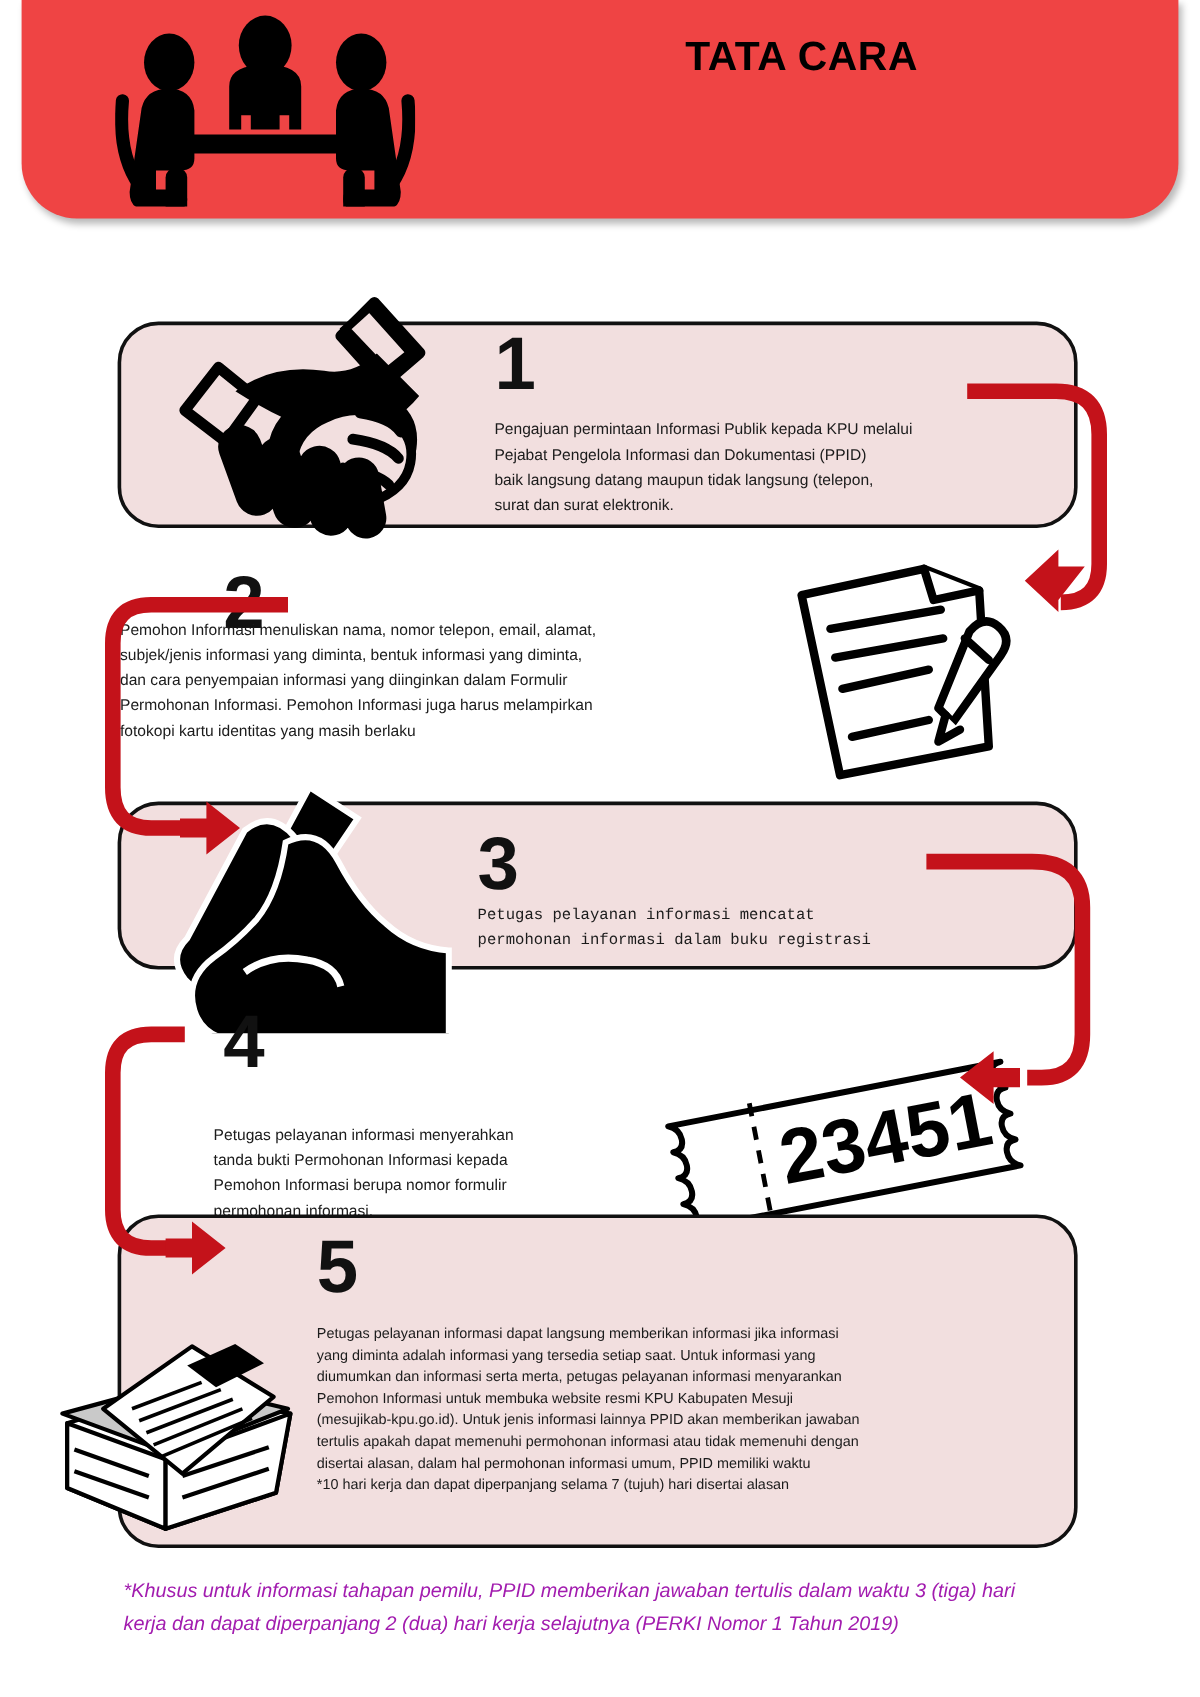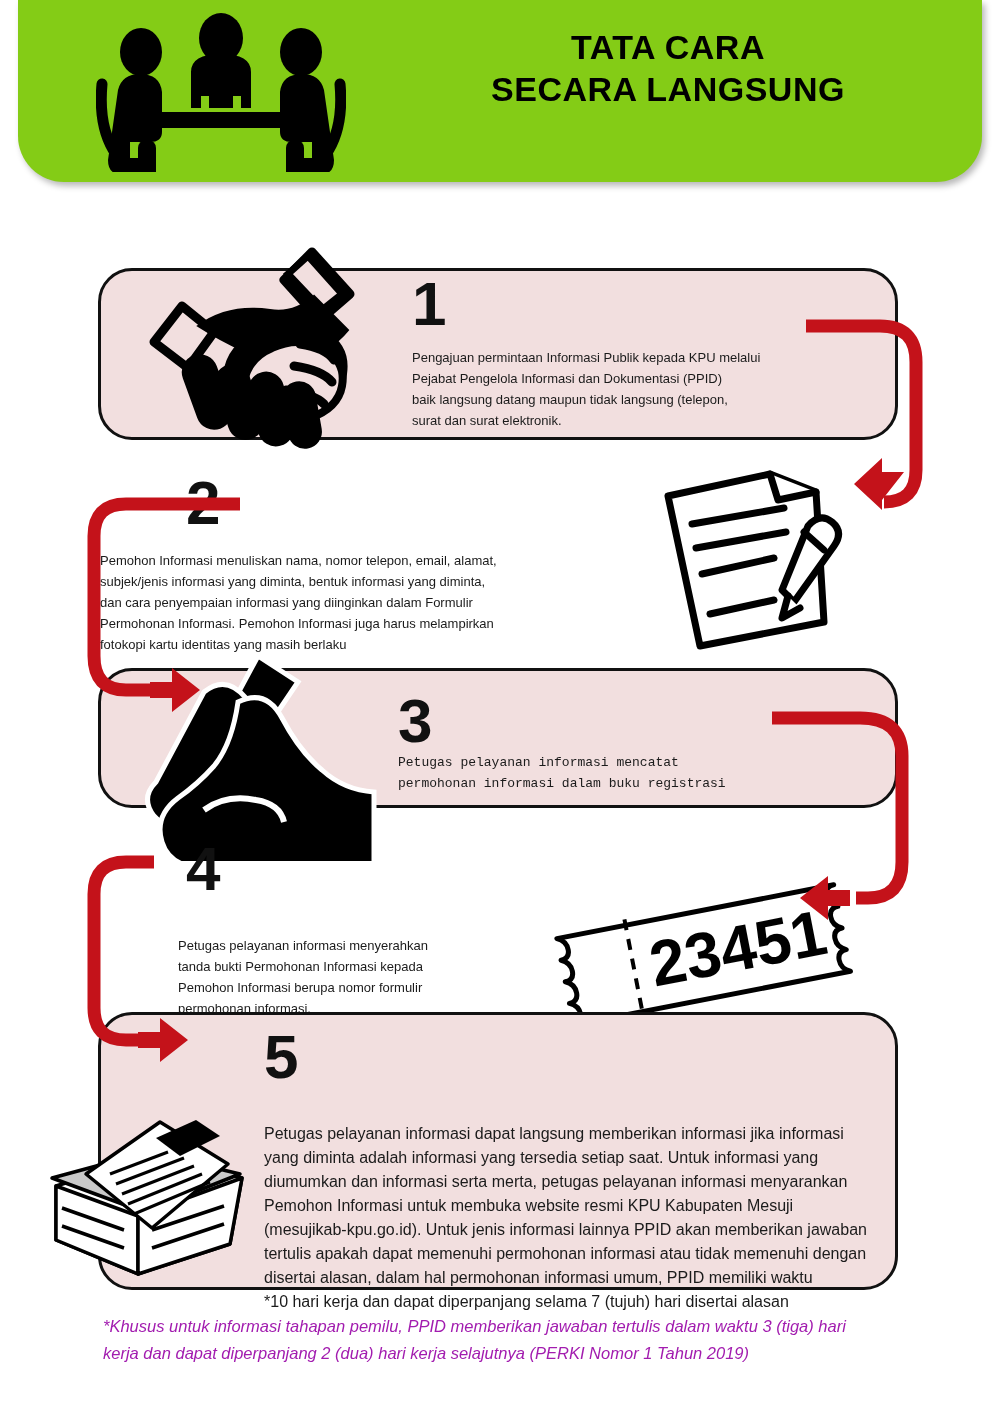--- a/index.html
+++ b/index.html
@@ -14,21 +14,21 @@
     color: #1a1a1a;
   }
 
   
   .header {
     position: absolute;
     left: 18px;
     top: 0;
     width: 964px;
     height: 182px;
-    background: #84cc16;
+    background: #ef4444;
     border-radius: 0 0 46px 46px;
     box-shadow: 3px 4px 6px rgba(0,0,0,0.28);
     overflow: hidden;
   }
   .header-icon {
     position: absolute;
     left: 78px;
     top: 12px;
     width: 250px;
     height: 160px;
@@ -74,23 +74,22 @@
   }
   .steptext {
     position: absolute;
     font-family: "Liberation Sans", sans-serif;
     font-size: 13px;
     line-height: 1.62;
     color: #1b1b1b;
     white-space: pre-line;
   }
   .steptext.dense {
-    font-size: 16px;
+    font-size: 12px;
     line-height: 1.5;
-    margin-top: 20px;
   }
 
   
   .footnote {
     position: absolute;
     left: 103px;
     top: 1313px;
     width: 810px;
     font-family: Liberation Sans, sans-serif;
     font-style: italic;
@@ -131,21 +130,20 @@
         <ellipse cx="205" cy="40" rx="21" ry="24"></ellipse>
         <path d="M228 78 q-4-16 -22-16 q-20 0 -22 18 l0 40 q0 10 12 10 l20 0 l0 16 l-20 0 q-6 0 -6 8 q0 8 8 8 l28 0 q12 0 12 -14 z"></path>
         <rect x="190" y="128" width="18" height="46" rx="8"></rect>
 
         <path d="M244 72 q4 44 -14 70" stroke="#000" stroke-width="11" fill="none" stroke-linecap="round"></path>
       </g>
     </svg>
   </div>
   <div class="header-titles">
     <div class="ht1">TATA CARA</div>
-    <div class="ht3">SECARA LANGSUNG</div>
   </div>
 </div>
 
 <div class="card" style="left:98px; top:268px; width:800px; height:172px;"></div>
 
 <div class="art" style="left:136px; top:236px; width:260px; height:220px;">
   <svg viewBox="0 0 260 220" width="260" height="220">
     <g fill="#000" stroke="#000" stroke-width="2">
 
       <path d="M18 106 L46 70 L78 96 L52 132 Z" fill="#f2dfdf" stroke="#000" stroke-width="9" stroke-linejoin="round"></path>
@@ -192,21 +190,21 @@
       <path d="M58 152 L122 138"></path>
 
       <path d="M156 64 q12 -14 24 -4 q12 10 2 24 L142 140 L130 128 Z" fill="#fff"></path>
       <path d="M136 134 L130 156 L148 146" fill="#fff"></path>
       <path d="M152 70 L172 88"></path>
     </g>
   </svg>
 </div>
 
 <div class="stepnum" style="left:186px; top:472px;">2</div>
-<div class="steptext" style="left:100px; top:550px; width:560px;">Pemohon Informasi menuliskan nama, nomor telepon, email, alamat,
+<div class="steptext" style="left:100px; top:514px; width:560px;">Pemohon Informasi menuliskan nama, nomor telepon, email, alamat,
 subjek/jenis informasi yang diminta, bentuk informasi yang diminta,
 dan cara penyempaian informasi yang diinginkan dalam Formulir
 Permohonan Informasi. Pemohon Informasi juga harus melampirkan
 fotokopi kartu identitas yang masih berlaku</div>
 
 <div class="card" style="left:98px; top:668px; width:800px; height:140px;"></div>
 
 <div class="art" style="left:142px; top:646px; width:250px; height:215px;">
   <svg viewBox="0 0 250 215" width="250" height="215">
     <g>

